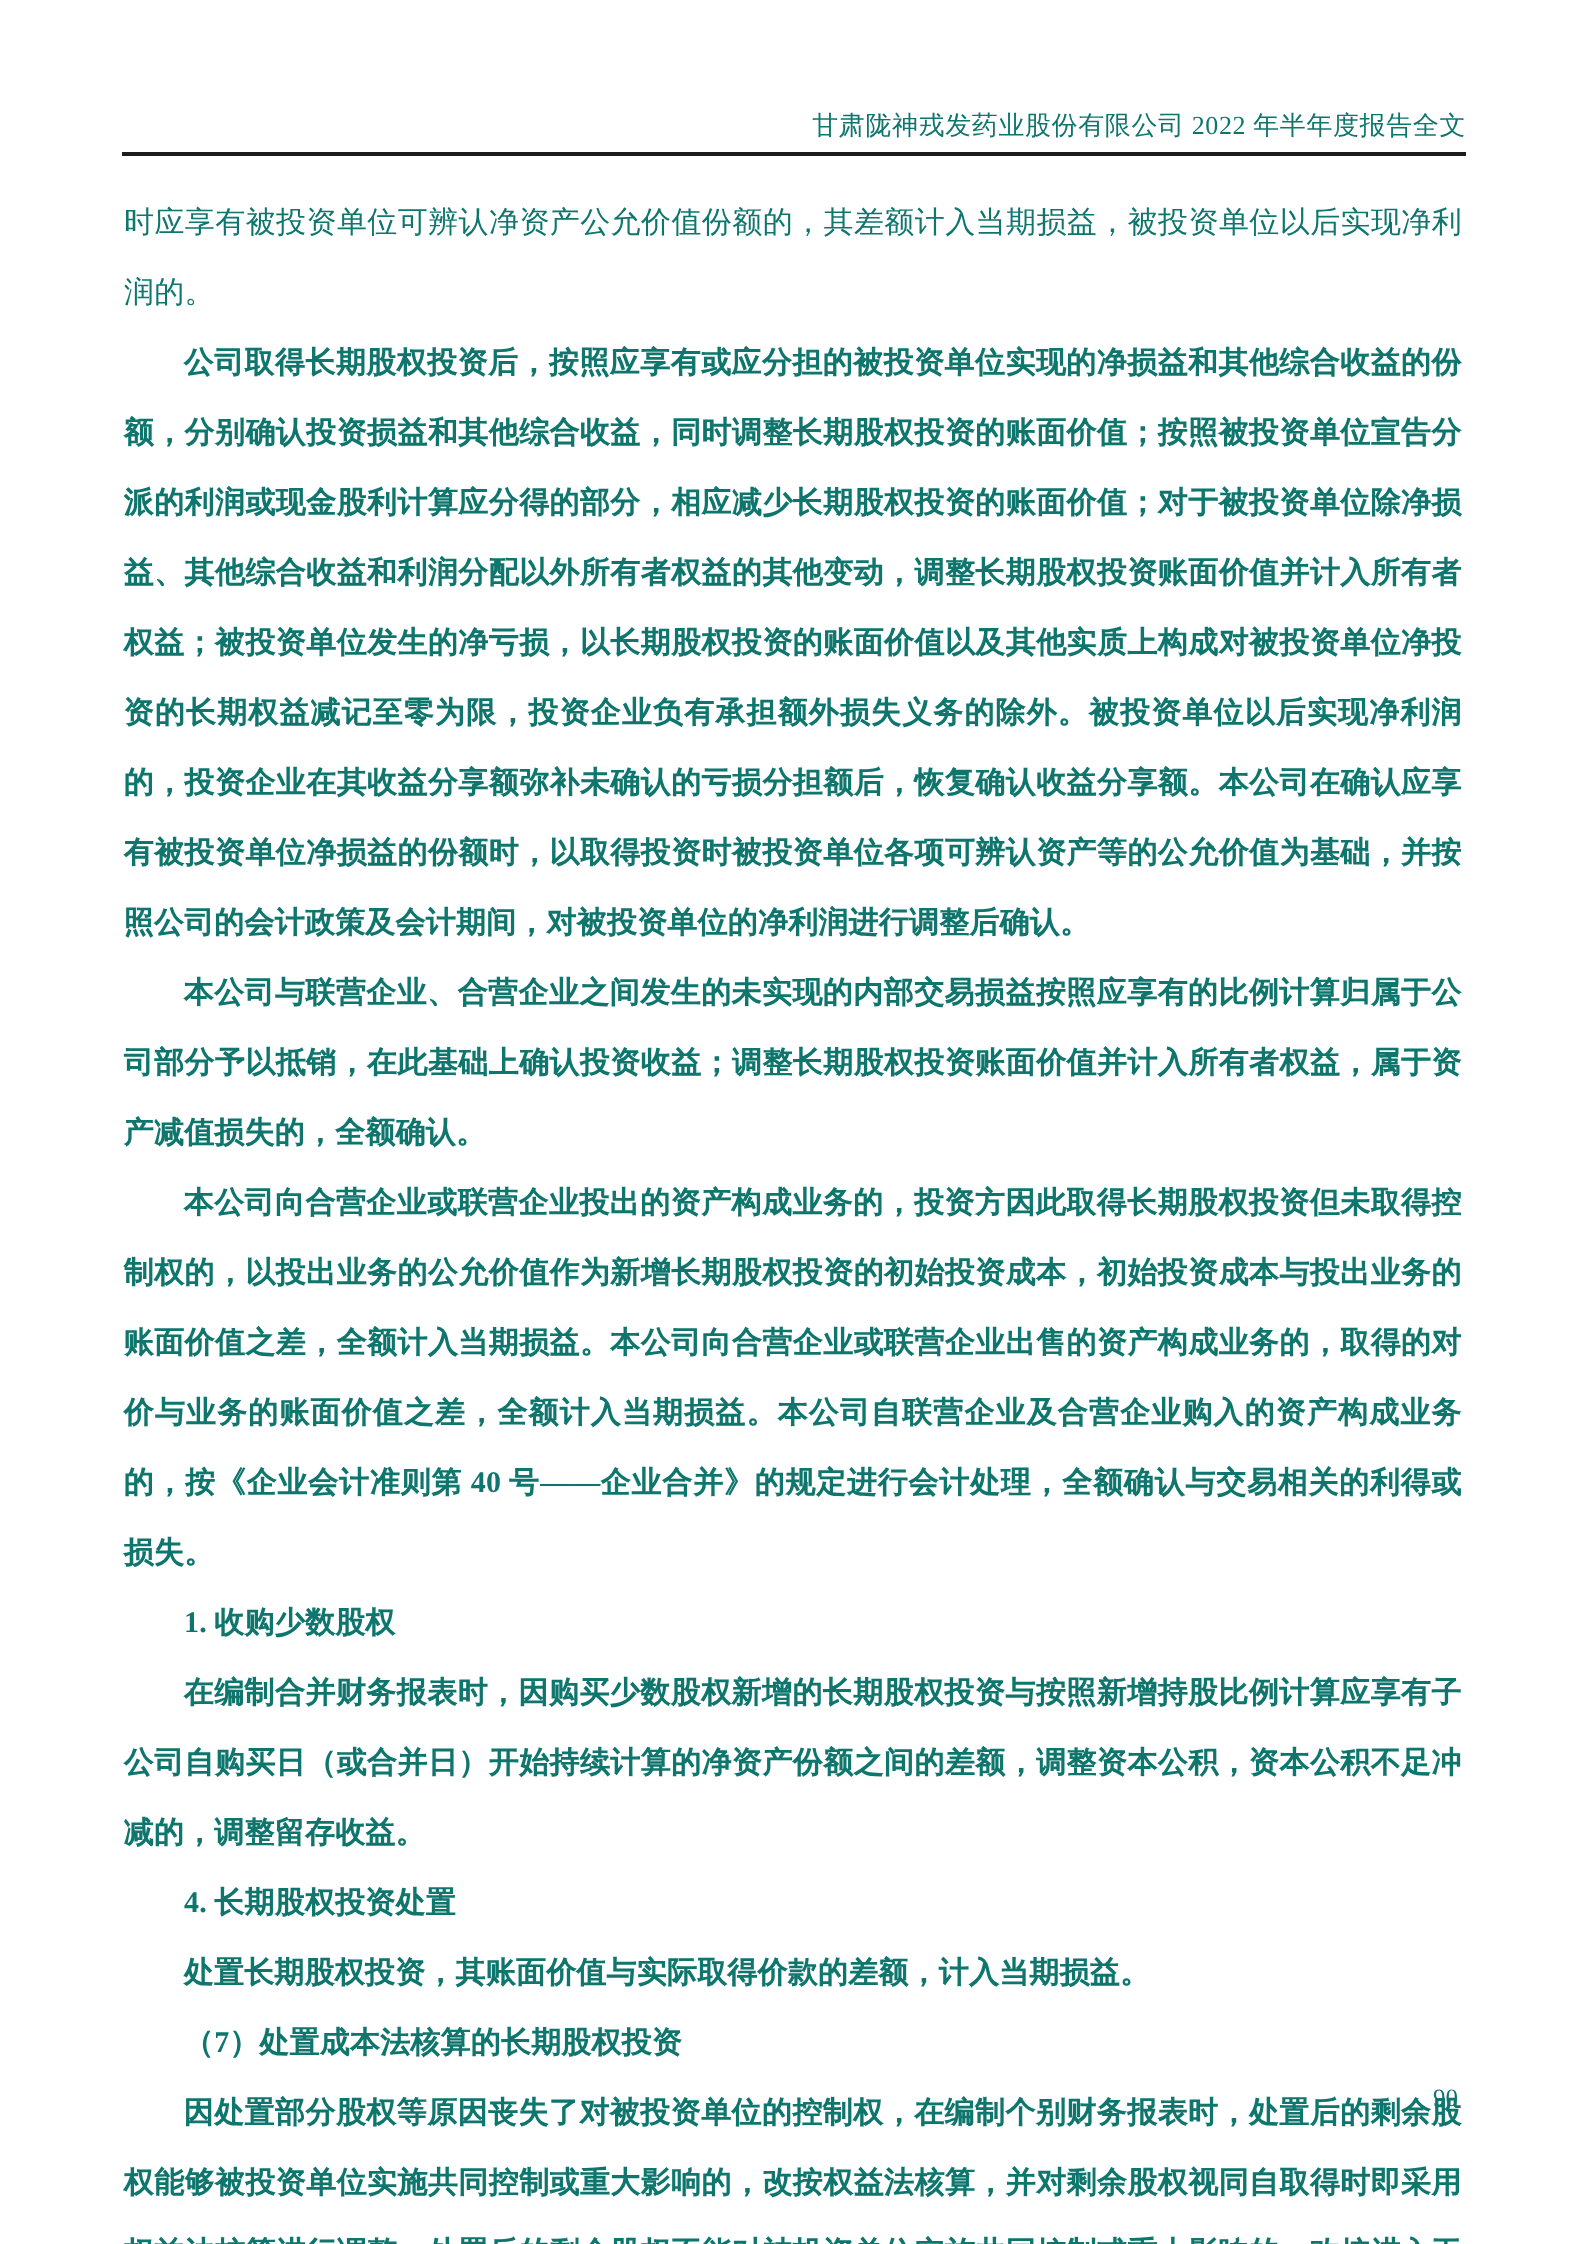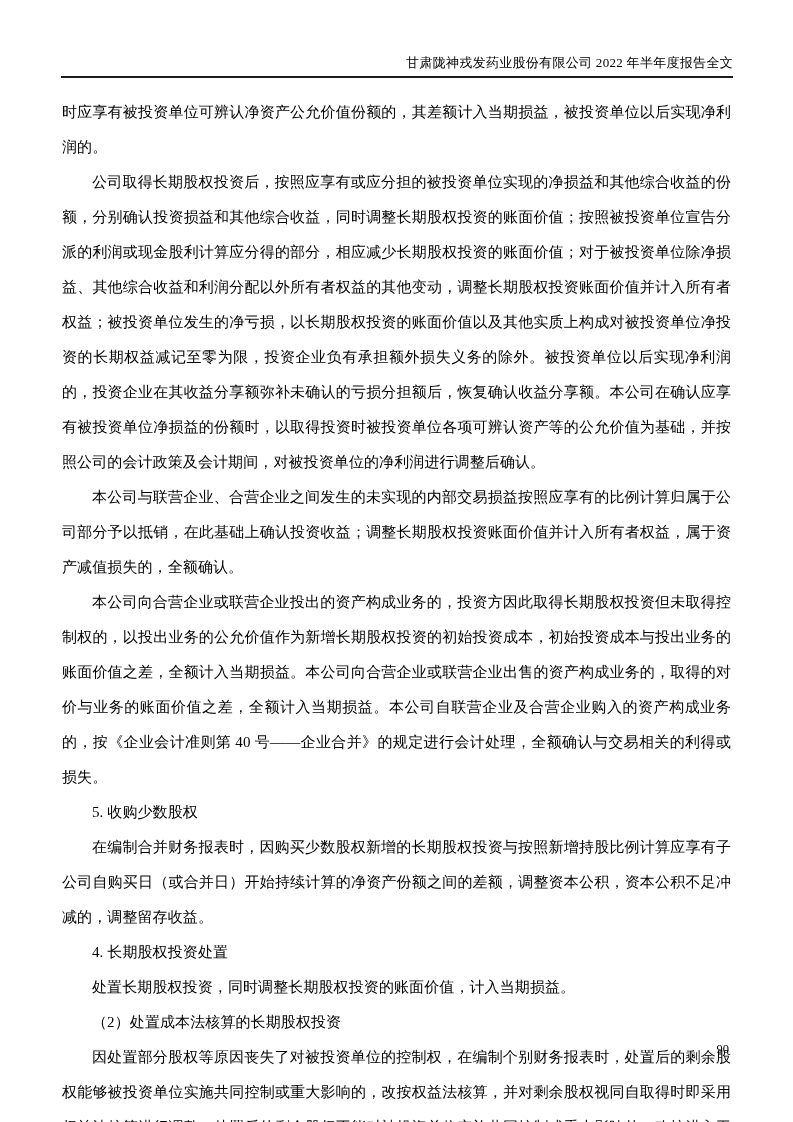--- a/index.html
+++ b/index.html
@@ -7,21 +7,21 @@
     padding: 0;
     background: #ffffff;
   }
   .page {
     position: relative;
     width: 793px;
     height: 1122px;
     background: #ffffff;
     overflow: hidden;
     font-family: "Liberation Serif", "DejaVu Serif", serif;
-    color: #000000;
+    color: #0f766e;
   }
   .header {
     position: absolute;
     top: 0;
     left: 61px;
     width: 672px;
   }
   .header-title {
     margin-top: 53px;
     text-align: right;
@@ -43,20 +43,21 @@
     line-height: 35px;
     text-align: justify;
     text-justify: inter-ideograph;
     letter-spacing: 0.1px;
   }
   .para {
     margin: 0;
   }
   .para.indent {
     text-indent: 2em;
+    font-weight: bold;
   }
   .footer {
     position: absolute;
     right: 64px;
     bottom: 66px;
     font-size: 12.5px;
     line-height: 14px;
   }
 </style>
 </head>
@@ -67,25 +68,25 @@
   <div class="header">
     <div class="header-title">甘肃陇神戎发药业股份有限公司 2022 年半年度报告全文</div>
     <div class="header-rule"></div>
   </div>
 
   <div class="doc-body">
     <p class="para">时应享有被投资单位可辨认净资产公允价值份额的，其差额计入当期损益，被投资单位以后实现净利润的。</p>
     <p class="para indent">公司取得长期股权投资后，按照应享有或应分担的被投资单位实现的净损益和其他综合收益的份额，分别确认投资损益和其他综合收益，同时调整长期股权投资的账面价值；按照被投资单位宣告分派的利润或现金股利计算应分得的部分，相应减少长期股权投资的账面价值；对于被投资单位除净损益、其他综合收益和利润分配以外所有者权益的其他变动，调整长期股权投资账面价值并计入所有者权益；被投资单位发生的净亏损，以长期股权投资的账面价值以及其他实质上构成对被投资单位净投资的长期权益减记至零为限，投资企业负有承担额外损失义务的除外。被投资单位以后实现净利润的，投资企业在其收益分享额弥补未确认的亏损分担额后，恢复确认收益分享额。本公司在确认应享有被投资单位净损益的份额时，以取得投资时被投资单位各项可辨认资产等的公允价值为基础，并按照公司的会计政策及会计期间，对被投资单位的净利润进行调整后确认。</p>
     <p class="para indent">本公司与联营企业、合营企业之间发生的未实现的内部交易损益按照应享有的比例计算归属于公司部分予以抵销，在此基础上确认投资收益；调整长期股权投资账面价值并计入所有者权益，属于资产减值损失的，全额确认。</p>
     <p class="para indent">本公司向合营企业或联营企业投出的资产构成业务的，投资方因此取得长期股权投资但未取得控制权的，以投出业务的公允价值作为新增长期股权投资的初始投资成本，初始投资成本与投出业务的账面价值之差，全额计入当期损益。本公司向合营企业或联营企业出售的资产构成业务的，取得的对价与业务的账面价值之差，全额计入当期损益。本公司自联营企业及合营企业购入的资产构成业务的，按《企业会计准则第 40 号——企业合并》的规定进行会计处理，全额确认与交易相关的利得或损失。</p>
-    <p class="para indent">5. 收购少数股权</p>
+    <p class="para indent">1. 收购少数股权</p>
     <p class="para indent">在编制合并财务报表时，因购买少数股权新增的长期股权投资与按照新增持股比例计算应享有子公司自购买日（或合并日）开始持续计算的净资产份额之间的差额，调整资本公积，资本公积不足冲减的，调整留存收益。</p>
     <p class="para indent">4. 长期股权投资处置</p>
-    <p class="para indent">处置长期股权投资，同时调整长期股权投资的账面价值，计入当期损益。</p>
-    <p class="para indent">（2）处置成本法核算的长期股权投资</p>
+    <p class="para indent">处置长期股权投资，其账面价值与实际取得价款的差额，计入当期损益。</p>
+    <p class="para indent">（7）处置成本法核算的长期股权投资</p>
     <p class="para indent">因处置部分股权等原因丧失了对被投资单位的控制权，在编制个别财务报表时，处置后的剩余股权能够被投资单位实施共同控制或重大影响的，改按权益法核算，并对剩余股权视同自取得时即采用权益法核算进行调整；处置后的剩余股权不能对被投资单位实施共同控制或重大影响的，改按进入工具确认</p>
   </div>
 
   <div class="footer">
     <span>90</span>
   </div>
 
 </div>
 
 </body></html>

